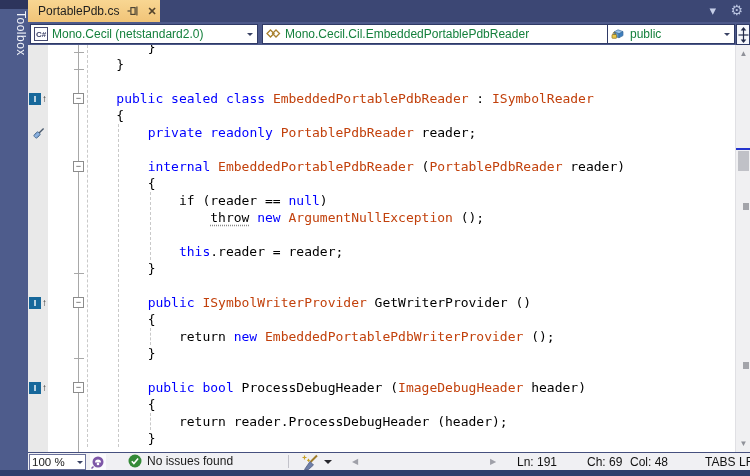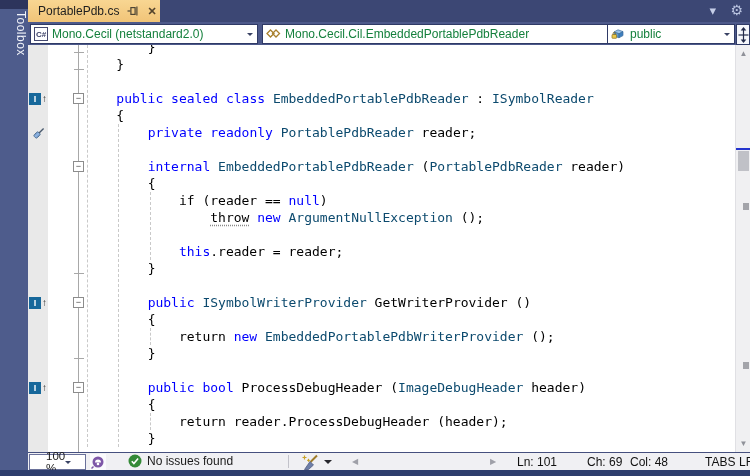--- a/index.html
+++ b/index.html
@@ -40,21 +40,21 @@
   .editor{position:absolute;left:28px;top:45px;width:722px;height:407px;background:#fff;overflow:hidden;}
   .glyph-margin{position:absolute;left:0;top:0;width:20px;height:407px;background:#E9E9E9;}
   .outline-line{position:absolute;left:50px;top:0;width:1px;height:407px;background:#A8A8A8;}
   .code-pre{position:absolute;left:57px;top:-6px;margin:0;font-family:"DejaVu Sans Mono",monospace;
        font-size:13px;line-height:17px;white-space:pre;tab-size:4;-moz-tab-size:4;color:#000;width:648px;}
   .code-line{height:17px;cursor:text;}
   .tk-p{color:#000000;}
   .tk-k{color:#0000FF;}
   .tk-c{color:#000000;}
   .tk-cu{color:#000000;text-decoration:underline dotted #8A8A8A;text-underline-offset:3px;}
-  .tk-t{color:#0c4a6e;}
+  .tk-t{color:#c2410c;}
   .guide{position:absolute;width:0;border-left:1px dashed #C9C9C9;}
   .collapse-box{position:absolute;left:45px;width:11px;height:11px;background:#fff;border:1px solid #8C8C8C;
        font-size:9px;line-height:8px;text-align:center;color:#444;cursor:pointer;}
   .scope-tick{position:absolute;left:46px;width:10px;height:1px;background:#A8A8A8;}
   .ref-glyph{position:absolute;left:1px;height:13px;display:flex;align-items:center;cursor:pointer;}
   .ref-glyph .box{width:12px;height:12px;background:#17689B;color:#fff;font-size:9px;font-weight:bold;
        text-align:center;line-height:12px;}
   .ref-glyph .arr{color:#1E1E1E;font-size:10px;margin-left:1px;line-height:12px;}
   .quick-action{position:absolute;left:4px;cursor:pointer;}
 
@@ -62,21 +62,21 @@
   .v-scroll{position:absolute;left:707px;top:0;width:15px;height:407px;background:#F0F0F2;border-left:1px solid #E0E0E4;}
   .vs-arrow{position:absolute;left:0;width:15px;text-align:center;color:#8F9199;font-size:8px;cursor:pointer;}
   .vs-caret-line{position:absolute;left:0;width:15px;height:2px;background:#2434CE;}
   .vs-thumb{position:absolute;left:2px;width:11px;background:#C0C1C7;cursor:pointer;}
   .vs-marker{position:absolute;left:7px;width:6px;height:7px;background:#A3A4AA;}
 
   
   .status-bar{position:absolute;left:28px;top:452px;width:722px;height:18px;background:#F0F0F3;
        border-top:1px solid #454F7E;font-size:12px;color:#1A1A1A;}
   .zoom-combo{position:absolute;left:1px;top:1px;width:57px;height:16px;background:#fff;border:1px solid #6A719A;
-       display:flex;align-items:center;padding:0 16px;cursor:pointer;}
+       display:flex;align-items:center;padding:0 2px;cursor:pointer;}
   .zoom-combo .z{font-size:11.5px;flex:1;}
   .zoom-combo .za{width:0;height:0;border:3.5px solid transparent;border-top-color:#3A4364;margin-top:3px;}
   .sb-icon{position:absolute;top:1px;cursor:pointer;}
   .health{position:absolute;left:100px;top:1px;display:flex;align-items:flex-end;cursor:pointer;}
   .health .txt{margin-left:5px;}
   .sb-sep{position:absolute;left:260px;top:2px;width:1px;height:13px;background:#C2C2CA;}
   .broom-arrow{position:absolute;left:296px;top:7px;width:0;height:0;border:4px solid transparent;border-top-color:#26262c;cursor:pointer;}
   .h-arrow{position:absolute;top:4px;color:#9FA0A8;font-size:8px;cursor:pointer;}
   .sb-text{position:absolute;top:2px;color:#111;}
 
@@ -224,21 +224,21 @@
       <svg width="20" height="17" viewBox="0 0 20 17">
         <line x1="17" y1="1.5" x2="10.5" y2="8" stroke="#A07D2A" stroke-width="2"></line>
         <polygon points="10,7.5 13.5,11 8.5,15.5 4.5,15.5" fill="#6E7FA8" stroke="#46527A" stroke-width="0.7"></polygon>
         <path d="M4.5 1.5 v4 M2.5 3.5 h4" stroke="#C9A227" stroke-width="1.2"></path>
         <path d="M8.5 4.8 v3 M7 6.3 h3" stroke="#C9A227" stroke-width="1"></path>
       </svg>
     </span>
     <span class="broom-arrow"></span>
     <span class="h-arrow" style="left:324px">◀</span>
     <span class="h-arrow" style="left:462px">▶</span>
-    <span class="sb-text" style="left:489px">Ln: 101</span>
+    <span class="sb-text" style="left:489px">Ln: 191</span>
     <span class="sb-text" style="left:559px">Ch: 69</span>
     <span class="sb-text" style="left:602px">Col: 48</span>
     <span class="sb-text" style="left:677px">TABS</span>
     <span class="sb-text" style="left:711px">LF</span>
   </div>
 
   <div class="bottom-strip"></div>
 </div>
 
 </body></html>

